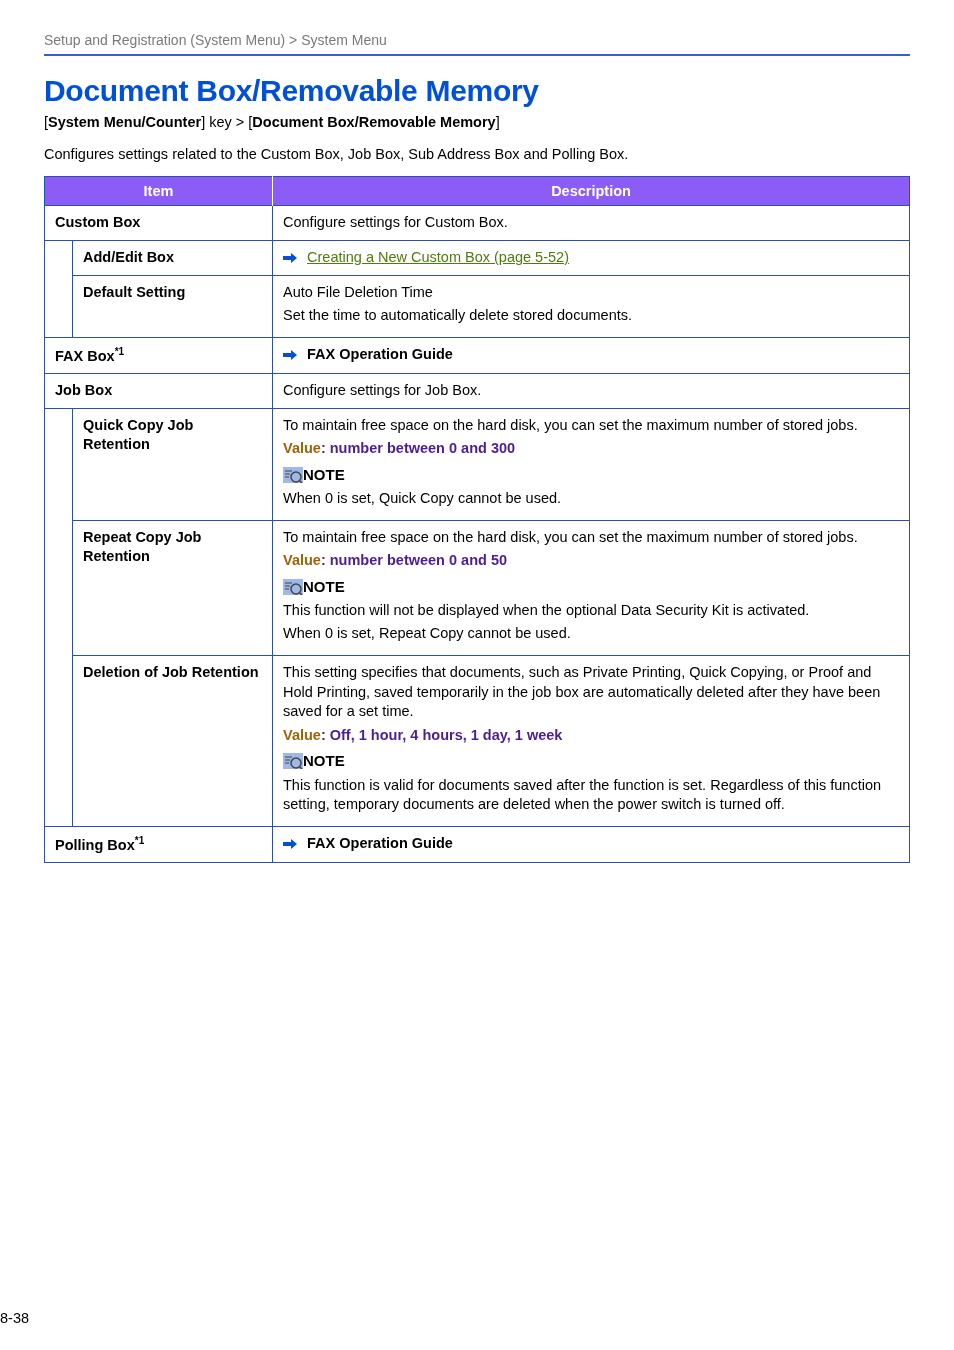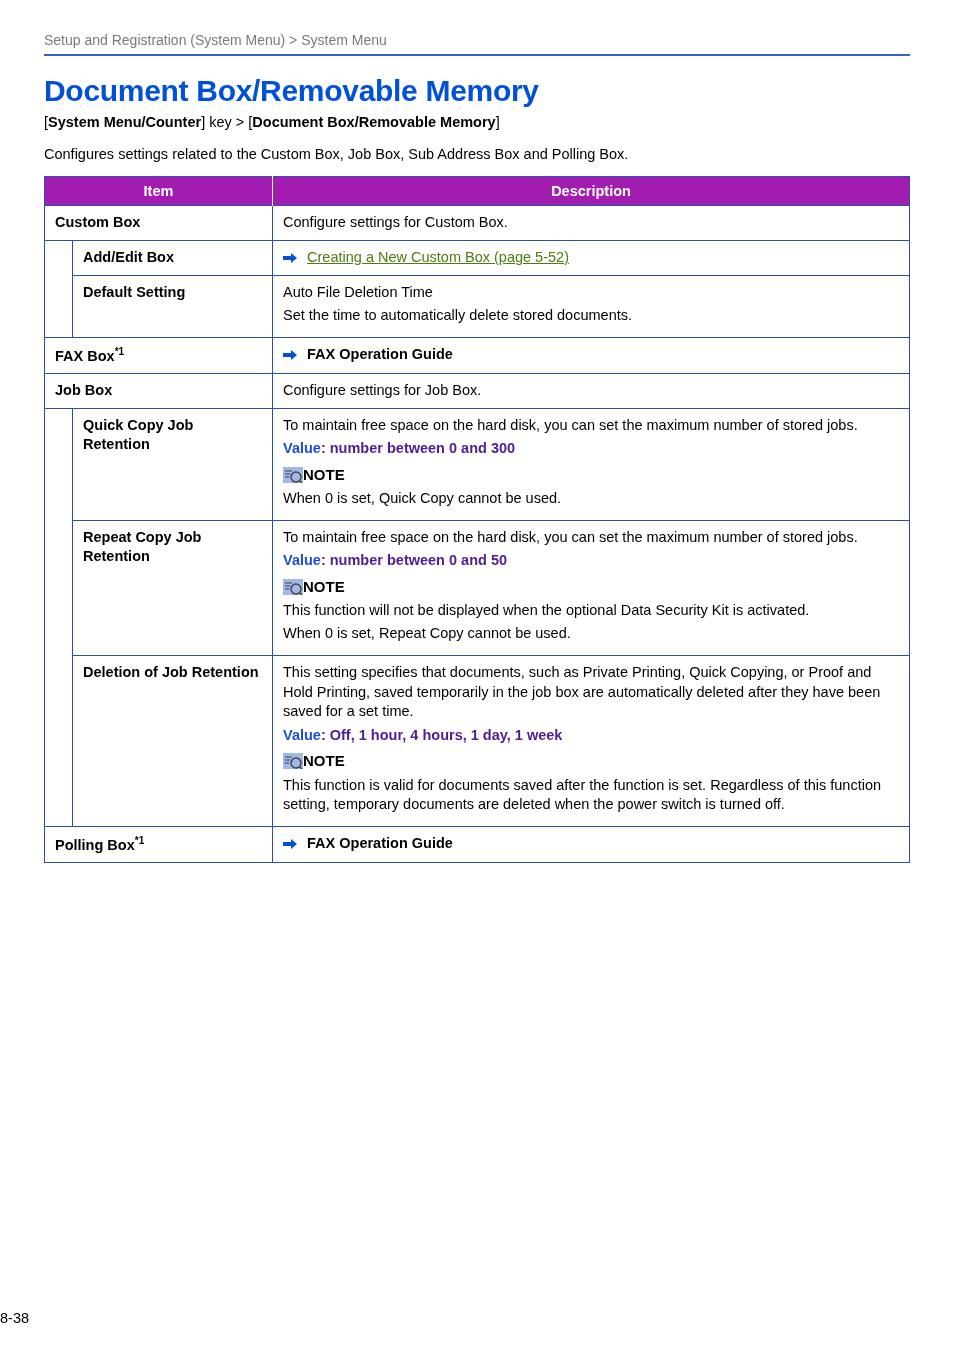--- a/index.html
+++ b/index.html
@@ -46,41 +46,41 @@
     border-collapse: collapse;
     width: 100%;
     table-layout: fixed;
     border: 1.5px solid #2b4eb5;
   }
   col.c0 { width: 28px; }
   col.c1 { width: 200px; }
   col.c2 { width: auto; }
 
   table.settings th {
-    background: #a21caf;
+    background: #8b5cf6;
     color: #fff;
     text-align: center;
     font-weight: bold;
     padding: 6px 8px;
     font-size: 14.5px;
     border-right: 1px solid #fff;
   }
   table.settings th:last-child { border-right: 1.5px solid #2b4eb5; }
   table.settings td {
     border: 1px solid #2b4eb5;
     padding: 7px 10px;
     font-size: 14.5px;
     vertical-align: top;
     line-height: 1.35;
   }
   td.itemA { font-weight: bold; }
   td.subitem { font-weight: bold; }
   td.indent-cell { border-right: none; }
   .desc p { margin: 0 0 4px 0; }
-  .desc .vlabel { color: #1d4ed8; font-weight: bold; }
+  .desc .vlabel { color: #a16207; font-weight: bold; }
   .desc .vtext { color: #4c1d95; font-weight: bold; }
   .note-row {
     display: flex;
     align-items: center;
     margin: 6px 0 4px 0;
   }
   .note-icon {
     width: 20px; height: 16px;
     display: inline-block;
   }

